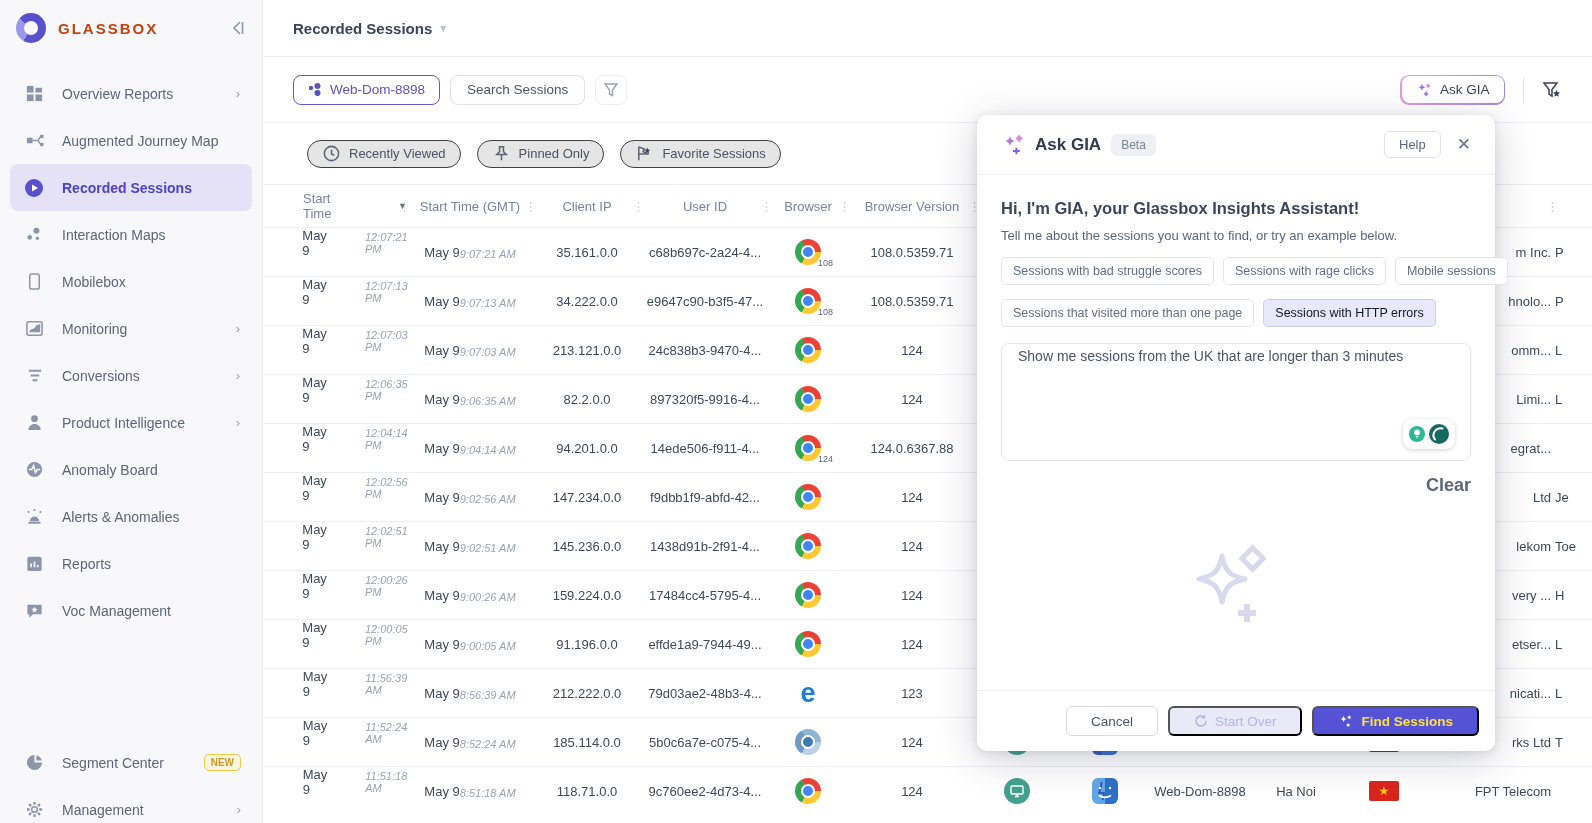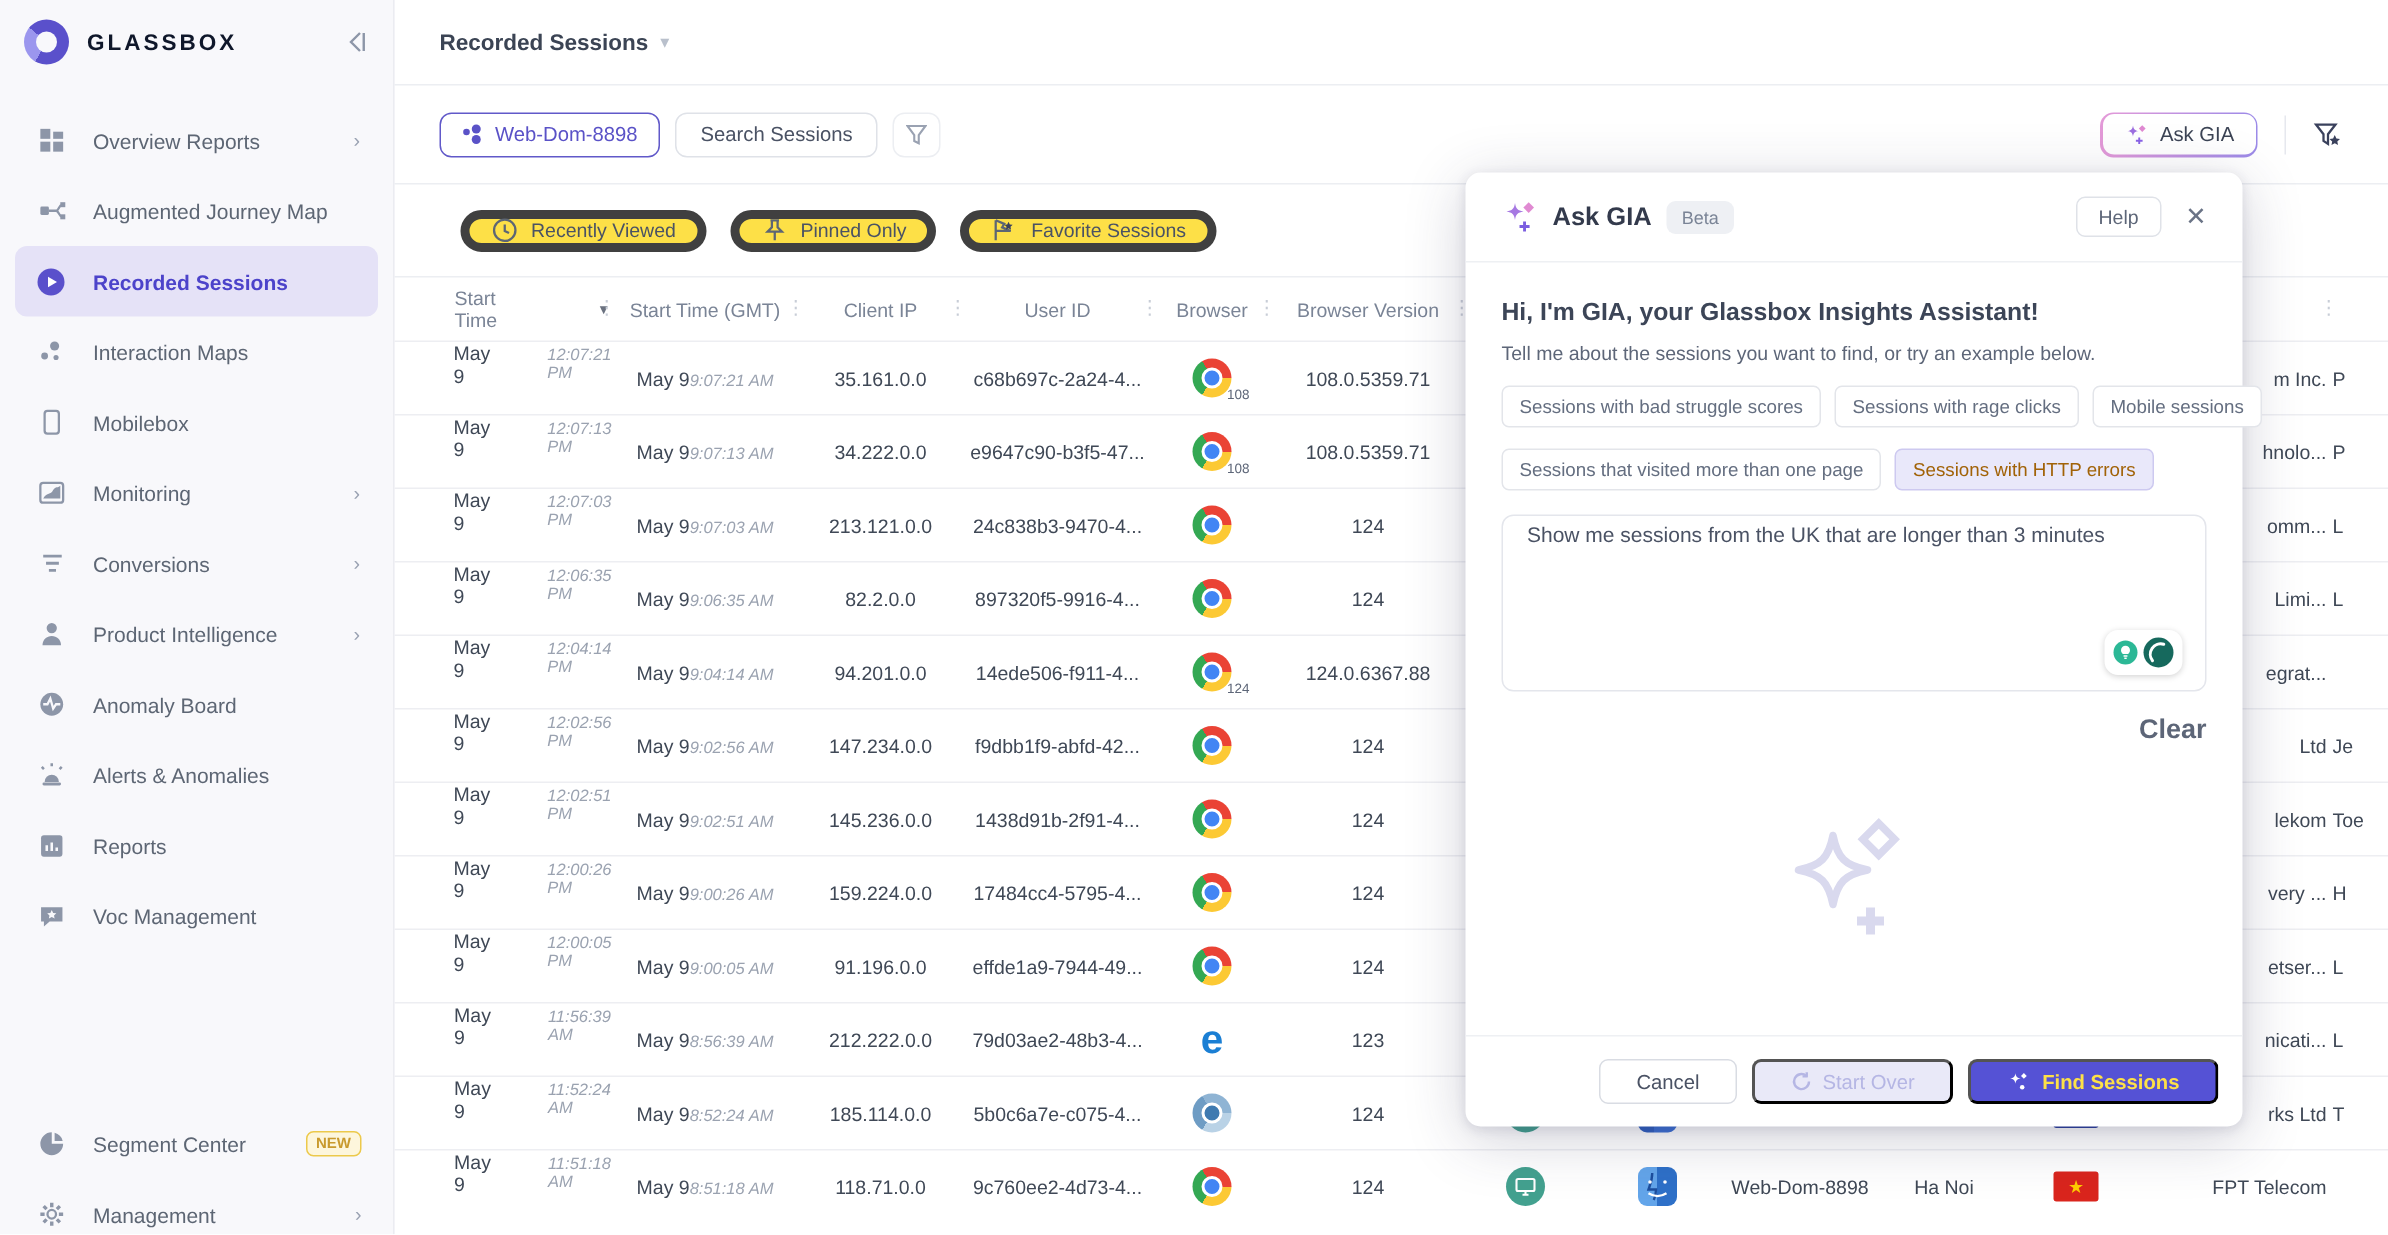--- a/index.html
+++ b/index.html
@@ -5,21 +5,21 @@
   * { margin:0; padding:0; box-sizing:border-box; }
   html,body { width:1592px; height:823px; }
   body { font-family:"Liberation Sans","DejaVu Sans",sans-serif; background:#fff; color:#3f4856; overflow:hidden; }
   #app { position:relative; width:1592px; height:823px; overflow:hidden; background:#fff; }
 
   
   .sidebar { position:absolute; left:0; top:0; width:263px; height:823px; background:#f8f8fb; border-right:1px solid #ebecf1; }
   .brandrow { display:flex; align-items:center; height:56px; padding:0 16px; }
   .logo { width:30px; height:30px; border-radius:50%; background:conic-gradient(from 210deg,#9b96ee 0 100deg,#5a50cb 0 360deg); position:relative; flex:0 0 auto; }
   .logo::after { content:""; position:absolute; inset:8px; background:#f8f8fb; border-radius:50%; }
-  .brandname { font-size:15px; font-weight:bold; letter-spacing:2px; color:#0f172a; margin-left:12px; flex:1; }
+  .brandname { font-size:15px; font-weight:bold; letter-spacing:2px; color:#c2410c; margin-left:12px; flex:1; }
   .collapse { color:#8d96a8; cursor:pointer; display:flex; align-items:center; }
   .nav { margin-top:14px; }
   .nav-item { display:flex; align-items:center; height:47px; margin:0 10px; padding:0 12px 0 14px; border-radius:8px; cursor:pointer; }
   .nav-item .nicon { width:20px; height:20px; display:flex; align-items:center; justify-content:center; color:#8d96a8; flex:0 0 auto; }
   .nav-item .nlabel { margin-left:18px; font-size:14px; color:#5d6674; flex:1; white-space:nowrap; }
   .nav-item .chev { color:#9aa2b2; font-size:13px; }
   .nav-item.active { background:#e5e2f7; }
   .nav-item.active .nlabel { color:#4c43ca; font-weight:bold; }
   .nav-bottom { position:absolute; left:0; bottom:-10px; width:263px; }
   .newbadge { font-size:10px; font-weight:bold; color:#c99a2e; background:#fdf6dc; border:1px solid #ecc94b; border-radius:5px; padding:2px 6px; }
@@ -31,21 +31,21 @@
   .titlechev { color:#b9c0cc; margin-left:8px; font-size:12px; }
   .toolbar { height:66px; display:flex; align-items:center; padding:0 30px; border-bottom:1px solid #eceef2; }
   .domainchip { display:flex; align-items:center; gap:8px; height:30px; padding:0 14px; border:1.5px solid #6159c9; border-radius:8px; color:#5a52c7; font-size:13.5px; cursor:pointer; background:#fff; }
   .ghostbtn { height:30px; padding:0 16px; border:1px solid #dfe2e8; border-radius:8px; background:#fff; color:#4a5264; font-size:13.5px; margin-left:10px; cursor:pointer; display:flex; align-items:center; }
   .iconbtn { width:32px; height:30px; border:1px solid #eceef2; border-radius:8px; background:#fff; margin-left:10px; display:flex; align-items:center; justify-content:center; color:#9aa2b2; cursor:pointer; }
   .toolbar-right { margin-left:auto; display:flex; align-items:center; }
   .giabtn-wrap { background:linear-gradient(90deg,#e49ad8,#9b8ae8); padding:1.5px; border-radius:9px; cursor:pointer; }
   .giabtn { display:flex; align-items:center; gap:8px; background:#fff; border-radius:7.5px; height:27px; padding:0 14px; font-size:13.5px; color:#3c4455; }
   .vdiv { width:1px; height:26px; background:#e6e8ee; margin:0 18px; }
   .quickbar { height:62px; display:flex; align-items:center; padding-left:44px; border-bottom:1px solid #eceef2; }
-  .quickchip { display:flex; align-items:center; gap:8px; height:28px; padding:0 14px; border:6px solid #404040; border-radius:14px; background:#fde047; color:#4a5264; font-size:13px; margin-right:16px; cursor:pointer; }
+  .quickchip { display:flex; align-items:center; gap:8px; height:28px; padding:0 14px; border:1px solid #404040; border-radius:14px; background:#e5e5e5; color:#4a5264; font-size:13px; margin-right:16px; cursor:pointer; }
   .quickchip .qicon { color:#5d6674; display:flex; }
 
   
   .table { position:relative; }
   .thead { display:flex; height:42px; align-items:center; color:#7a8496; font-size:13px; }
   .cell { flex:0 0 auto; display:flex; align-items:center; justify-content:center; position:relative; height:100%; }
   .c-start{ width:144px; justify-content:flex-start; padding-left:40px;gap:38px; }
   .c-gmt{ width:126px; } .c-ip{ width:108px; } .c-uid{ width:128px; }
   .c-br{ width:78px; } .c-ver{ width:130px; }
   .c-dev{ width:80px; } .c-os{ width:96px; } .c-page{ width:94px; }
@@ -79,21 +79,21 @@
   .gia-head { height:60px; display:flex; align-items:center; padding:0 24px; border-bottom:1px solid #eef0f3; }
   .gia-title { font-size:17px; font-weight:bold; color:#333a4c; margin-left:10px; }
   .beta { background:#eef0f4; color:#7a8496; font-size:12px; border-radius:6px; padding:4px 10px; margin-left:10px; }
   .helpbtn { margin-left:auto; border:1px solid #dfe2e8; border-radius:6px; padding:5px 14px; font-size:13px; color:#5d6678; background:#fff; cursor:pointer; }
   .closex { margin-left:16px; color:#6a7386; font-size:17px; cursor:pointer; }
   .gia-body { padding:24px 24px 0 24px; }
   .greeting { font-size:16.5px; font-weight:bold; color:#3c4557; }
   .gsub { font-size:13px; color:#5d6678; margin-top:10px; }
   .chiprow { display:flex; gap:9px; margin-top:14px; }
   .exchip { border:1px solid #e3e5ea; background:#fff; border-radius:5px; padding:6px 11px; font-size:12.5px; color:#646e80; white-space:nowrap; cursor:pointer; }
-  .exchip.sel { background:#e9e8fa; border-color:#cdc9f0; color:#a16207; }
+  .exchip.sel { background:#e9e8fa; border-color:#cdc9f0; color:#0f172a; }
   .promptwrap { position:relative; margin-top:16px; }
   .prompt { width:470px; height:118px; border:1px solid #e4e6ec; border-radius:8px; padding:4px 16px; font-size:14px; color:#4a5264; font-family:"Liberation Sans","DejaVu Sans",sans-serif; resize:none; outline:none; background:#fff; }
   .gwidget { position:absolute; right:16px; bottom:16px; width:52px; height:30px; background:#fff; border-radius:9px; box-shadow:0 1px 4px rgba(0,0,0,.18); display:flex; align-items:center; justify-content:center; gap:2px; cursor:pointer; }
   .clearlink { text-align:right; font-size:18px; font-weight:bold; color:#5d6678; margin-top:10px; cursor:pointer; }
   .bigsparkle { display:flex; justify-content:center; margin-top:42px; }
   .gia-foot { position:absolute; left:0; bottom:0; width:100%; height:61px; border-top:1px solid #eef0f3; display:flex; align-items:center; justify-content:flex-end; padding:0 16px; gap:10px; }
   .btn { height:30px; border-radius:6px; font-size:13.5px; display:flex; align-items:center; justify-content:center; cursor:pointer; padding:0 24px; }
   .btn-cancel { background:#fff; border:1px solid #d9dce3; color:#4a5264; }
   .btn-startover { background:#e9e9f8; color:#b5b6e4; gap:7px; cursor:default; }
   .btn-find { background:#5552d5; color:#fde047; gap:8px; font-weight:bold; }

